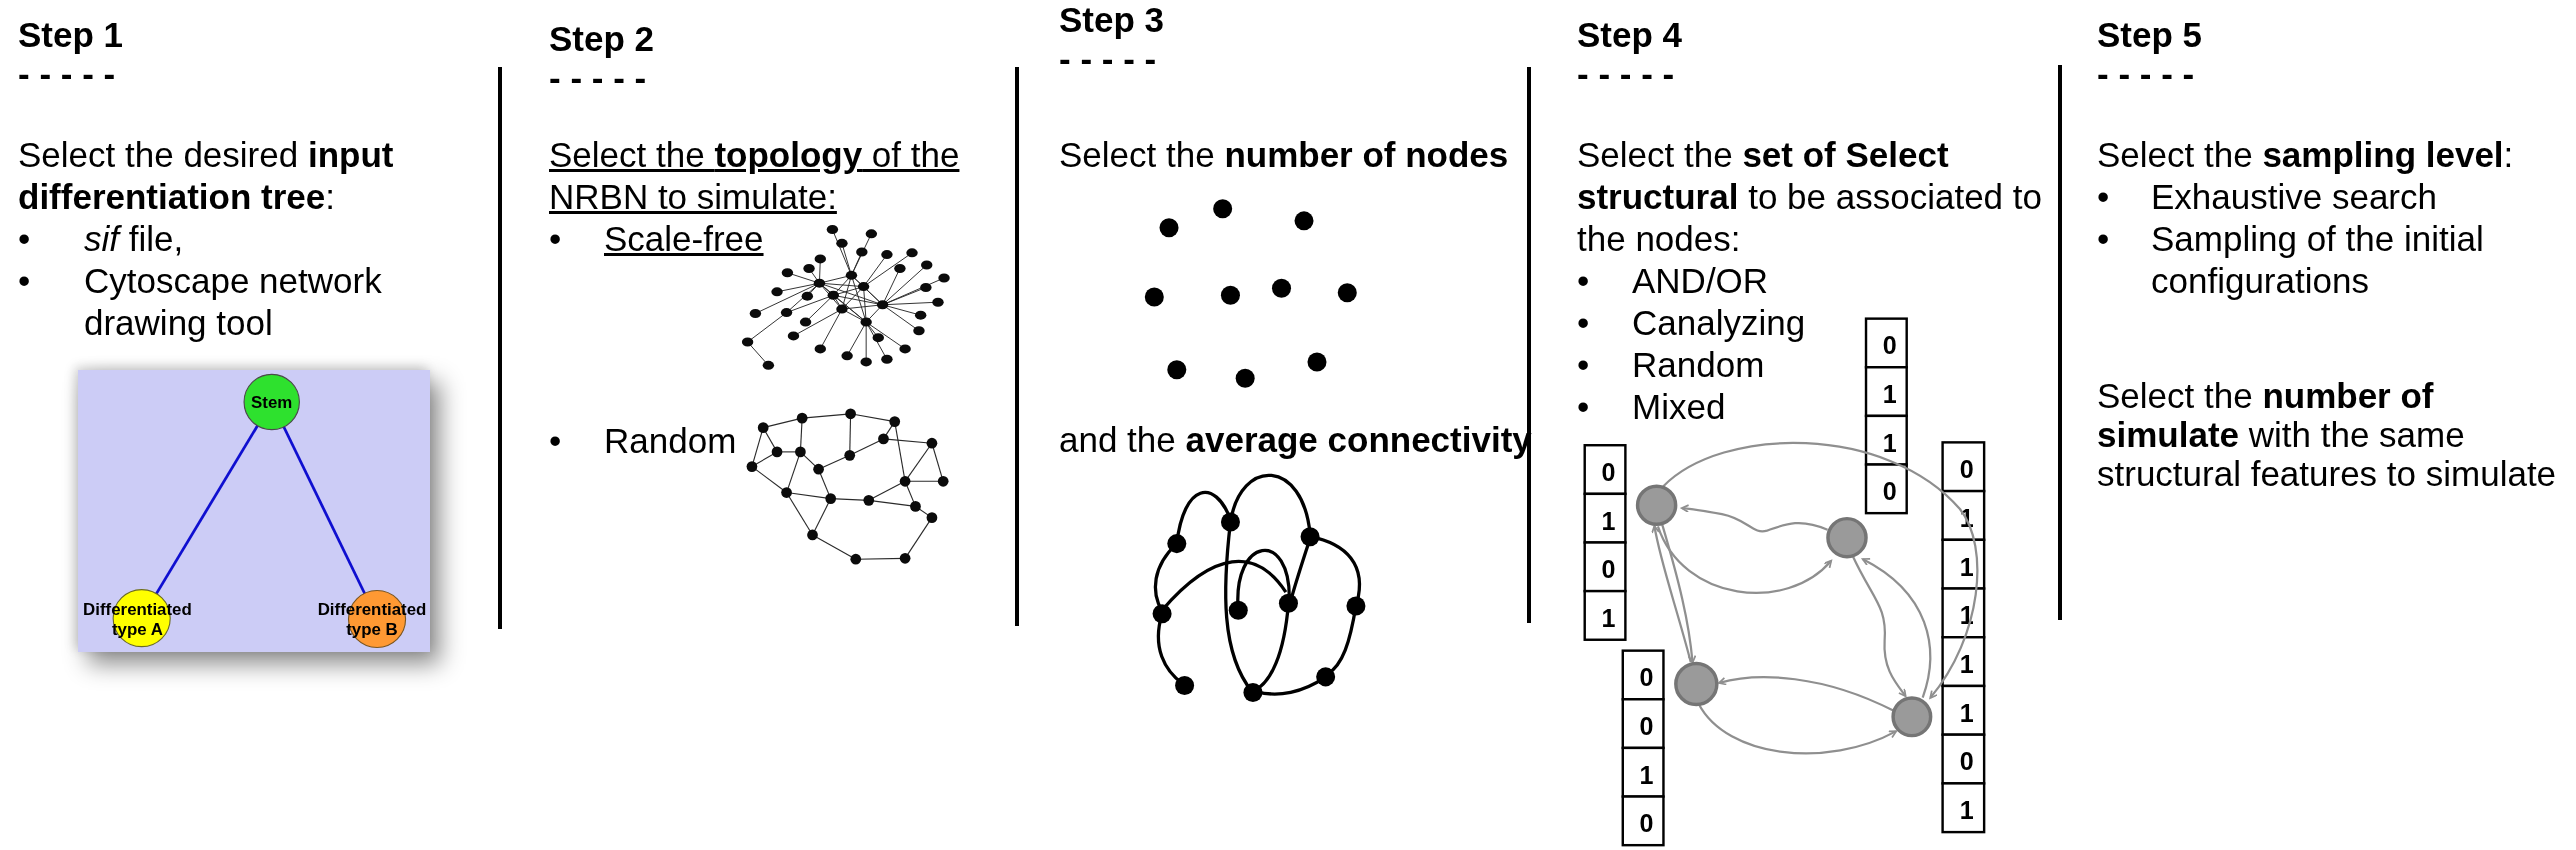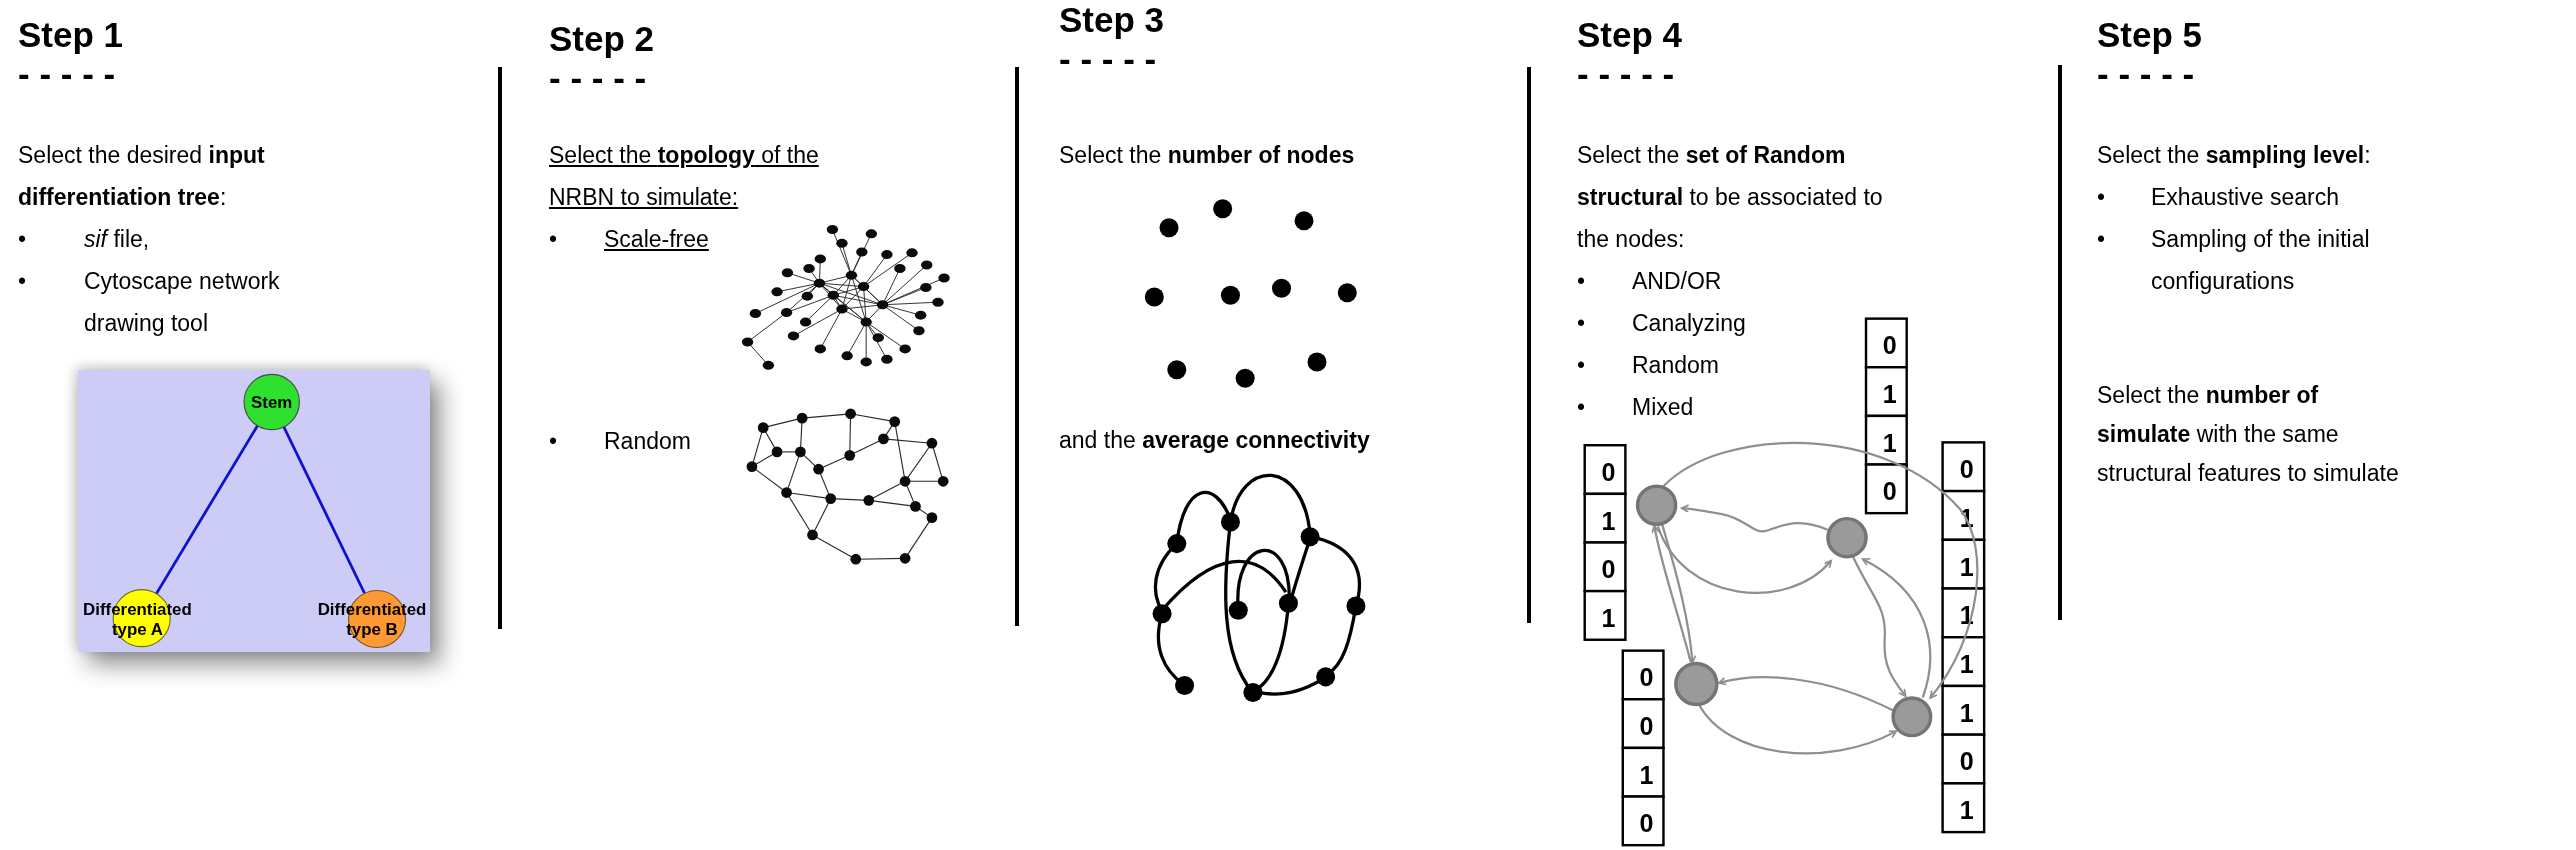--- a/index.html
+++ b/index.html
@@ -1,19 +1,19 @@
 <!DOCTYPE html>
 <html style="font-size:14px"><head>
 <meta charset="utf-8">
 <style>
 html,body{margin:0;padding:0;width:2576px;height:851px;background:#ffffff;overflow:hidden;}
 body{font-family:"Liberation Sans",sans-serif;color:#000;position:relative;}
 .abs{position:absolute;}
 .ttl{position:absolute;font-size:35px;line-height:39px;font-weight:bold;white-space:pre;}
-.bd{position:absolute;font-size:23px;line-height:42px;white-space:pre;}
+.bd{position:absolute;font-size:35px;line-height:42px;white-space:pre;}
 .bd b{font-weight:bold;}
 .bu{display:inline-block;}
 .sep{position:absolute;width:3.5px;background:#000;}
 </style>
 </head>
 <body>
 
 <div class="sep" style="left:498px;top:67px;height:562px;"></div>
 <div class="sep" style="left:1015px;top:67px;height:559px;"></div>
 <div class="sep" style="left:1527px;top:67px;height:556px;"></div>
@@ -37,21 +37,21 @@
 <span class="bu" style="width:66px;"> </span>drawing tool</div>
 
 <div class="bd" style="left:549px;top:134px;text-decoration:underline;">Select the <b>topology</b> of the
 NRBN to simulate:
 <span class="bu" style="width:55px;">•</span>Scale-free</div>
 <div class="bd" style="left:549px;top:420px;"><span class="bu" style="width:55px;">•</span>Random</div>
 
 <div class="bd" style="left:1059px;top:134px;">Select the <b>number of nodes</b></div>
 <div class="bd" style="left:1059px;top:419px;">and the <b>average connectivity</b></div>
 
-<div class="bd" style="left:1577px;top:134px;">Select the <b>set of Random</b>
+<div class="bd" style="left:1577px;top:134px;">Select the <b>set of Select</b>
 <b>structural</b> to be associated to
 the nodes:
 <span class="bu" style="width:55px;">•</span>AND/OR
 <span class="bu" style="width:55px;">•</span>Canalyzing
 <span class="bu" style="width:55px;">•</span>Random
 <span class="bu" style="width:55px;">•</span>Mixed</div>
 
 <div class="bd" style="left:2097px;top:134px;">Select the <b>sampling level</b>:
 <span class="bu" style="width:54px;">•</span>Exhaustive search
 <span class="bu" style="width:54px;">•</span>Sampling of the initial

